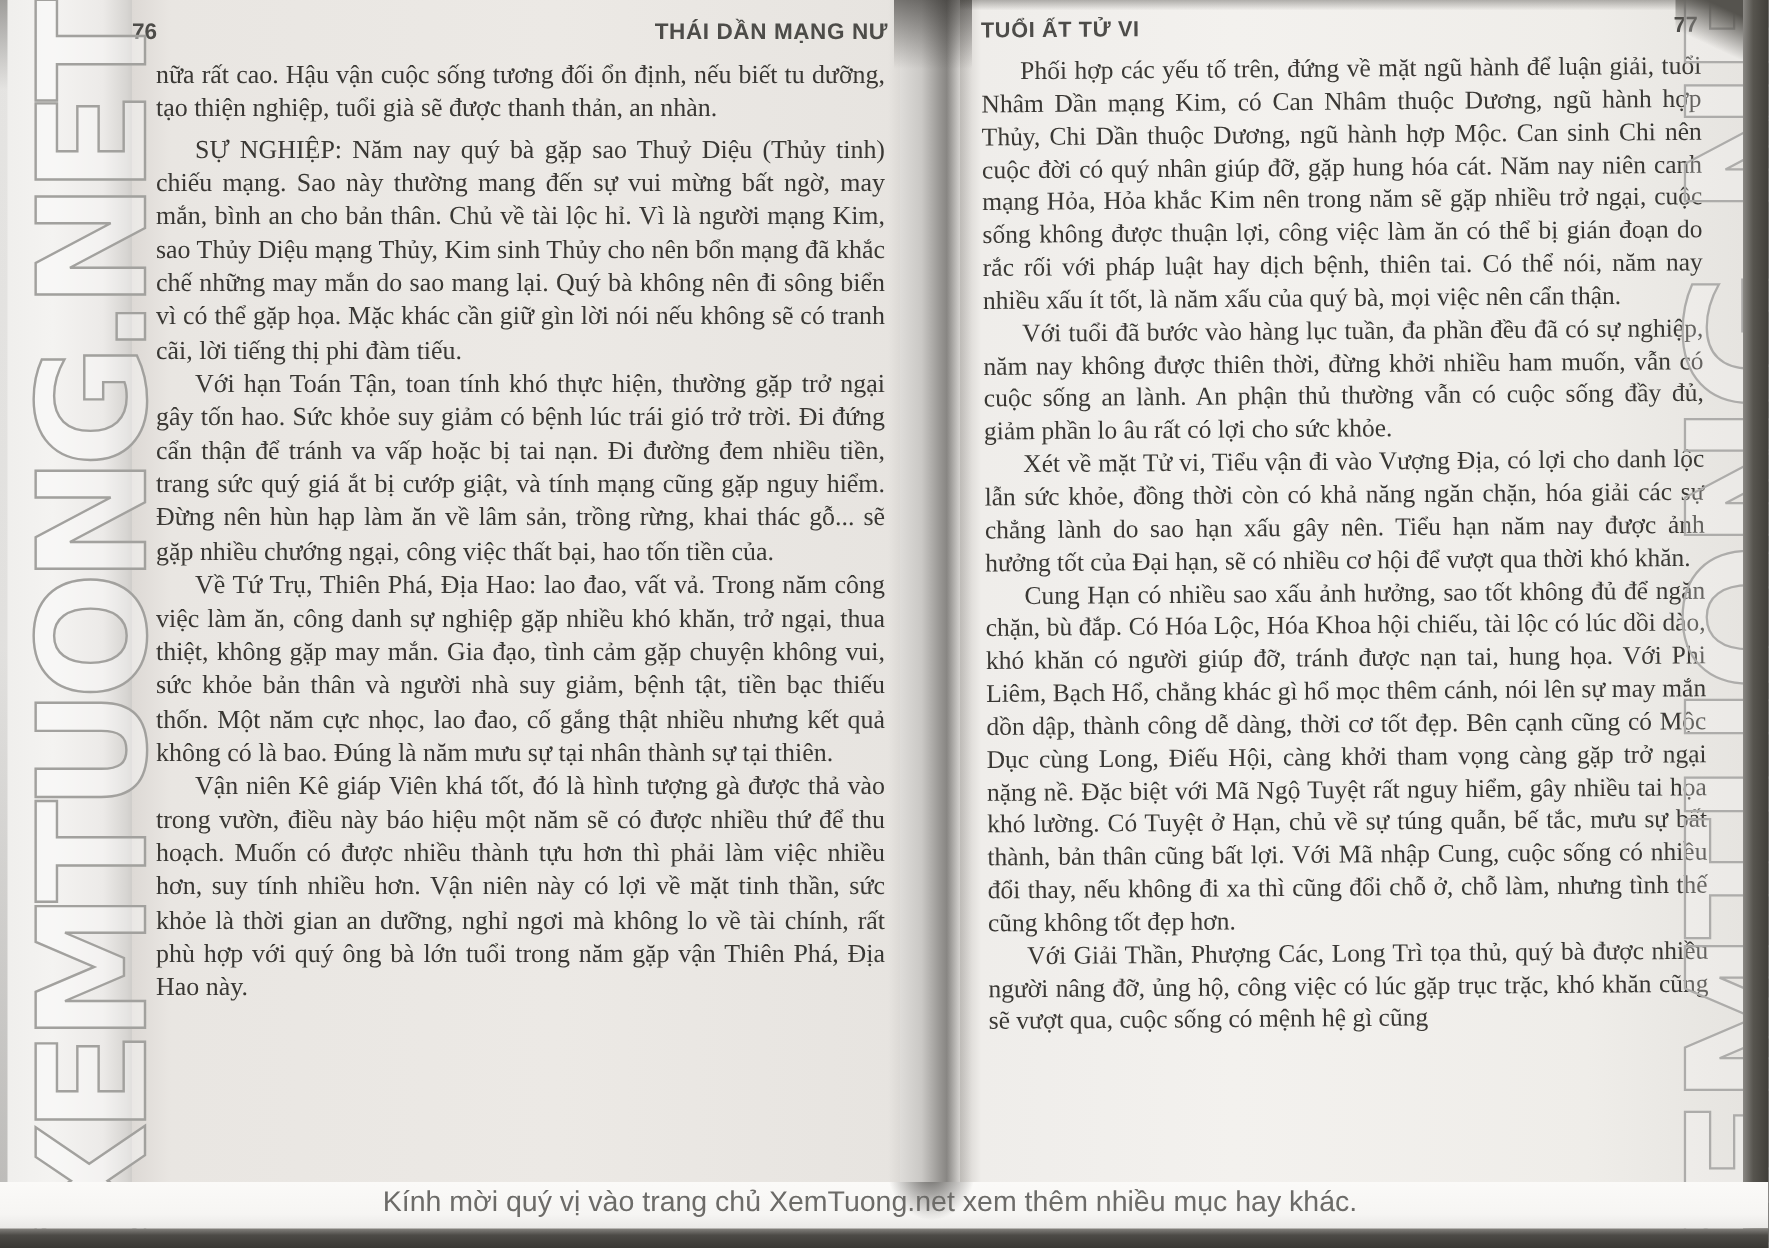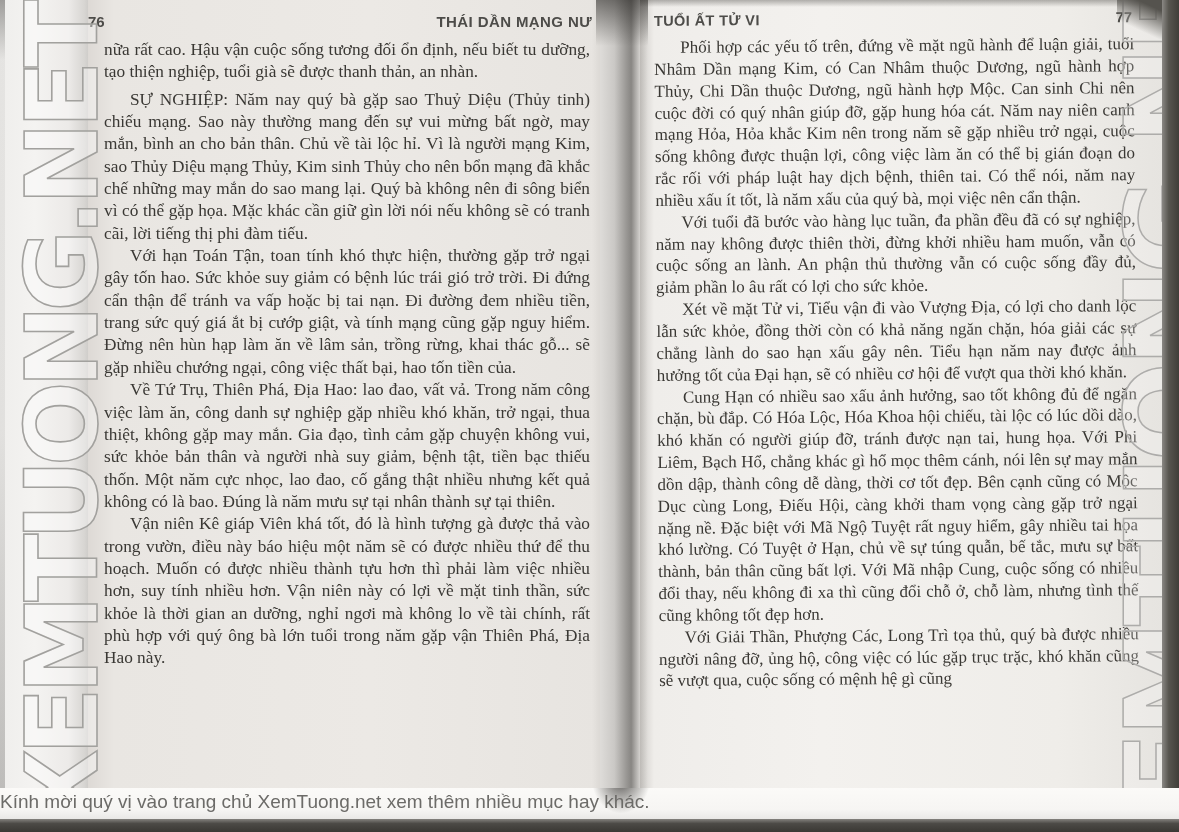--- a/index.html
+++ b/index.html
@@ -88,21 +88,21 @@
   
   #footer-strip{
     position:absolute;left:0;top:788px;width:1179px;height:31px;z-index:8;
     background:linear-gradient(180deg,#fbfaf8 0,#f6f5f3 70%,#e9e8e6 100%);
   }
   #footer-strip .spine-shade{
     position:absolute;left:586px;top:0;width:70px;height:100%;
     background:radial-gradient(ellipse 60% 160% at 50% -30%,rgba(30,28,25,.75),rgba(30,28,25,0) 70%);
   }
   #footer-text{
-    position:absolute;left:0;top:3px;width:1160px;
+    position:absolute;left:0;top:3px;width:1160px;text-align:center;
     font-family:"Liberation Sans",sans-serif;font-size:19px;color:#6c6b68;
   }
   #bottom-bar{
     position:absolute;left:0;top:819px;width:1179px;height:13px;z-index:9;
     background:linear-gradient(180deg,#84827e 0,#4c4a46 35%,#3a3834 100%);
   }
 </style>
 </head>
 <body>
 

